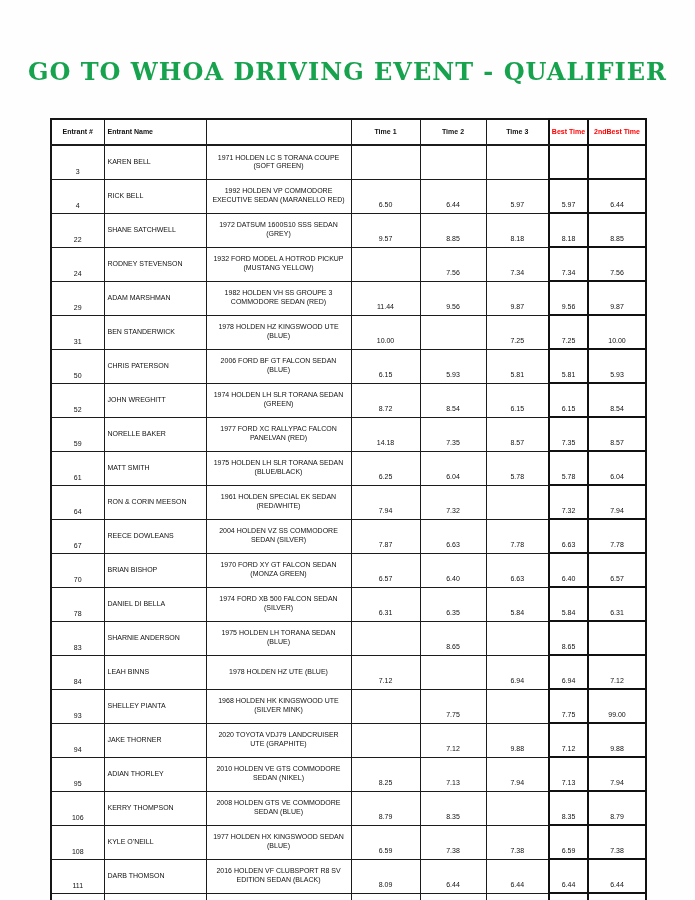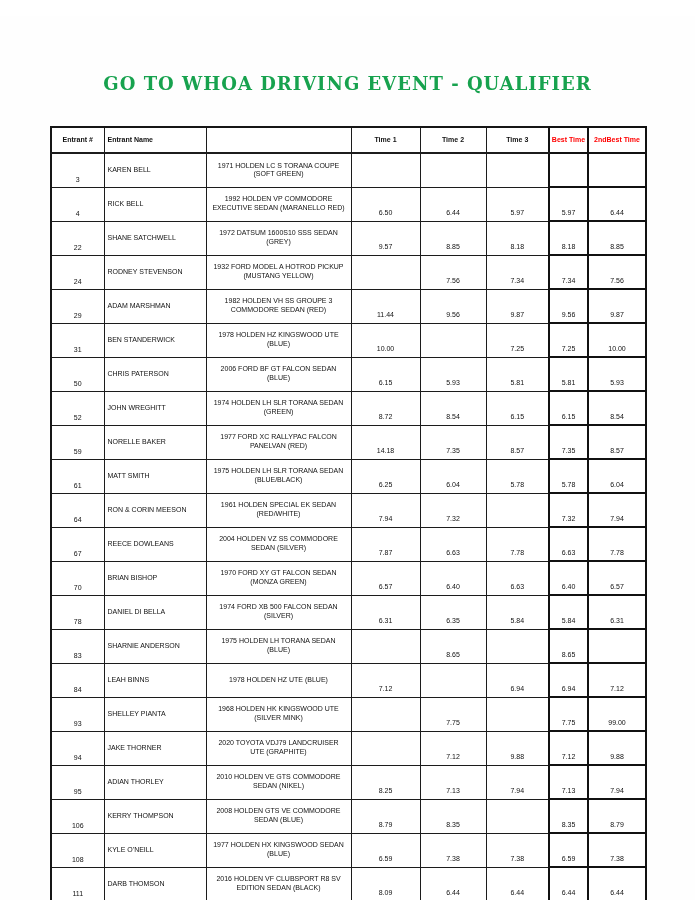--- a/index.html
+++ b/index.html
@@ -14,26 +14,26 @@
     color: #111;
     overflow: hidden;
   }
   .sheet {
     width: 695px;
     height: 900px;
     position: relative;
     background: #fefefe;
   }
   .title {
-    margin: 16px;
+    margin: 0;
     padding-top: 57px;
     text-align: center;
     font-family: "DejaVu Serif", serif;
     font-weight: bold;
-    font-size: 18px;
+    font-size: 24px;
     letter-spacing: 1px;
     color: var(--title-green, #17a24e);
     white-space: nowrap;
   }
   table.results {
     margin: 32px 0 0 50px;
     border-collapse: collapse;
     table-layout: fixed;
     width: 595px;
     border: 2px solid #161616;

